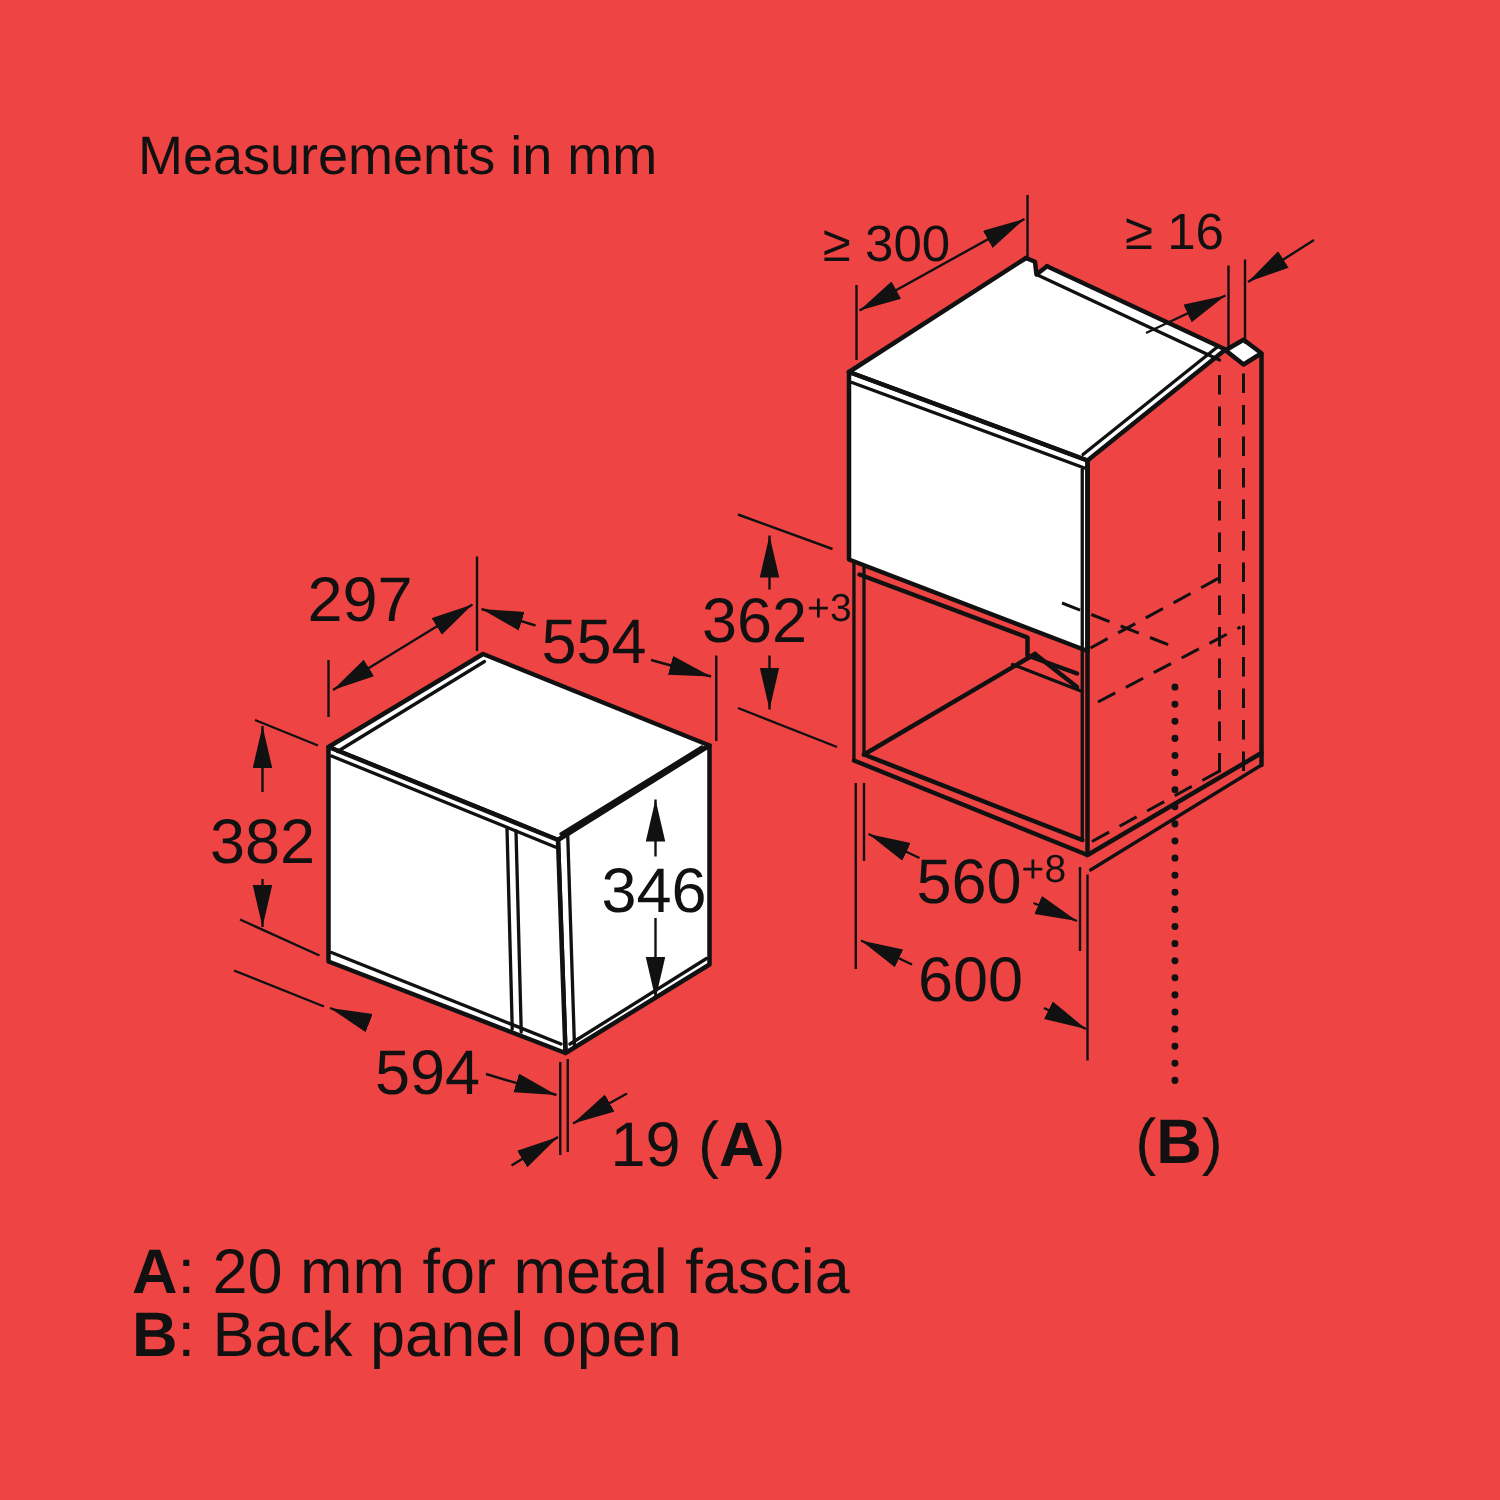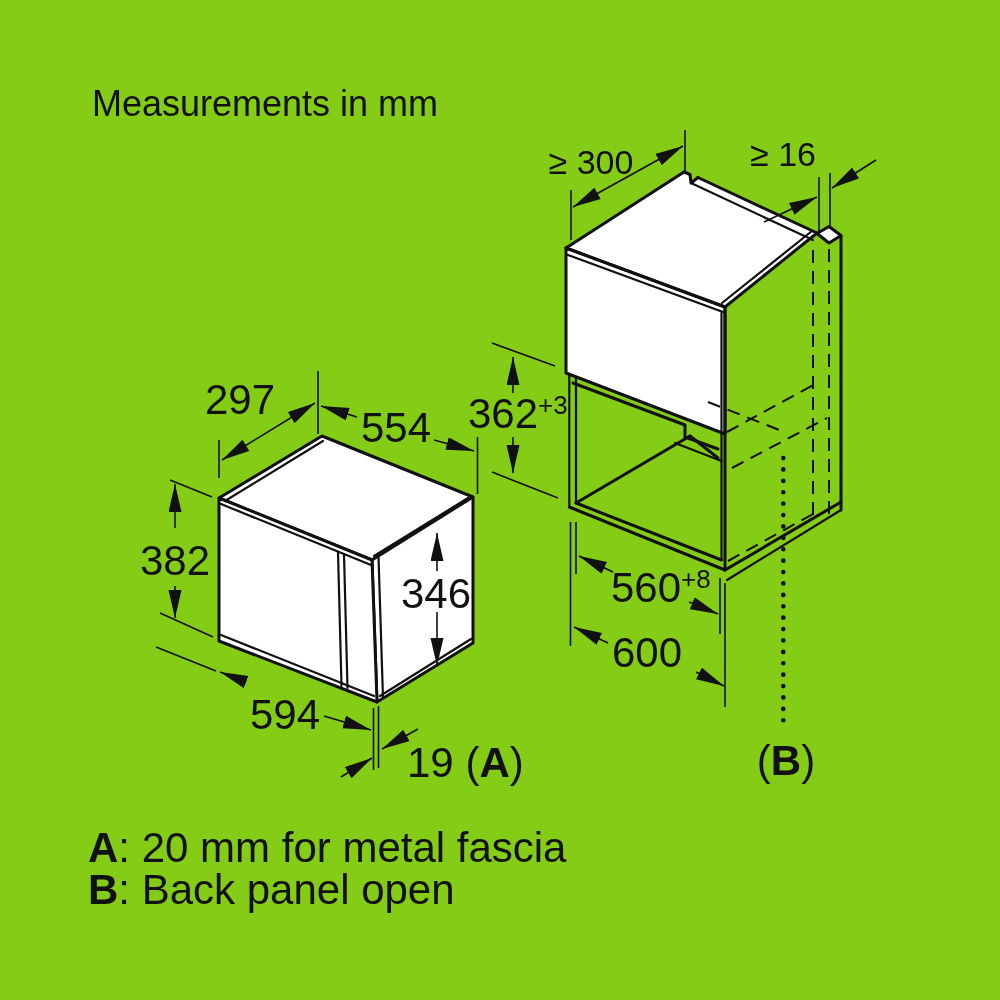--- a/index.html
+++ b/index.html
@@ -1,16 +1,16 @@
 <!DOCTYPE html>
 <html><head>
 <meta charset="utf-8">
 <style>
   html,body{margin:0;padding:0;background:#fff;width:1000px;height:1000px;overflow:hidden;}
-  #stage{position:relative;width:1000px;height:1000px;background:#84cc16;
+  #stage{position:relative;width:1000px;height:1000px;background:#ef4444;
          font-family:"Liberation Sans","DejaVu Sans",sans-serif;}
   svg{position:absolute;left:0;top:0;}
   svg text{fill:#111;font-family:"Liberation Sans","DejaVu Sans",sans-serif;}
   .face{fill:#ffffff;stroke:#111;stroke-width:3;stroke-linejoin:round;}
   .facefill{fill:#ffffff;stroke:none;}
   .main{stroke:#111;stroke-width:3;fill:none;stroke-linejoin:round;stroke-linecap:round;}
   .mid{stroke:#111;stroke-width:2.2;fill:none;stroke-linecap:round;}
   .dash{stroke:#111;stroke-width:2;fill:none;stroke-dasharray:13 8;}
   .dim{stroke:#111;stroke-width:1.6;fill:none;}
   .tick{stroke:#111;stroke-width:1.6;fill:none;}

